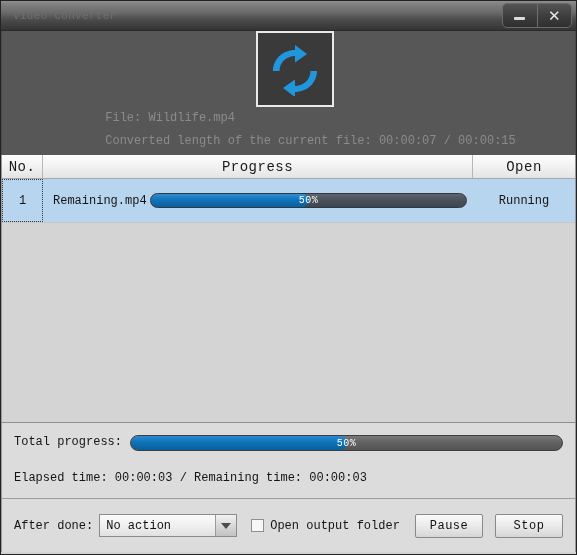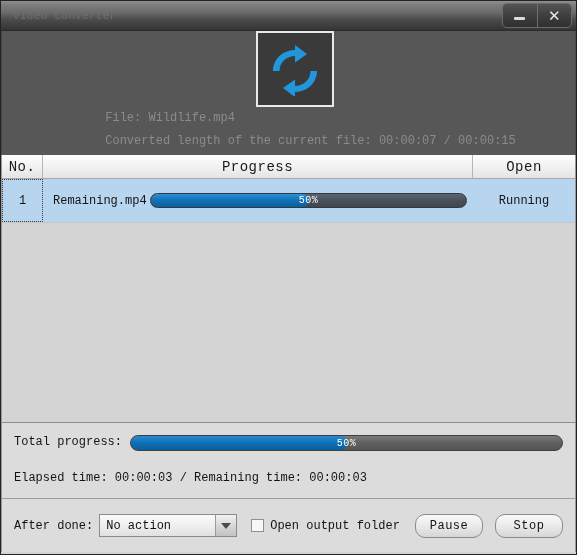--- a/index.html
+++ b/index.html
@@ -328,21 +328,21 @@
   .btn-group {
     margin-left: auto;
     display: flex;
     gap: 12px;
   }
   .btn {
     width: 68px;
     height: 24px;
     box-sizing: border-box;
     border: 1px solid #8a8a8a;
-    border-radius: 10px;
+    border-radius: 2px;
     background: linear-gradient(to bottom, #fafafa 0%, #eaeaea 50%, #d6d6d6 100%);
     display: flex;
     align-items: center;
     justify-content: center;
     font-size: 12px;
     color: #111111;
     letter-spacing: 0.5px;
     user-select: none;
   }
 </style>

